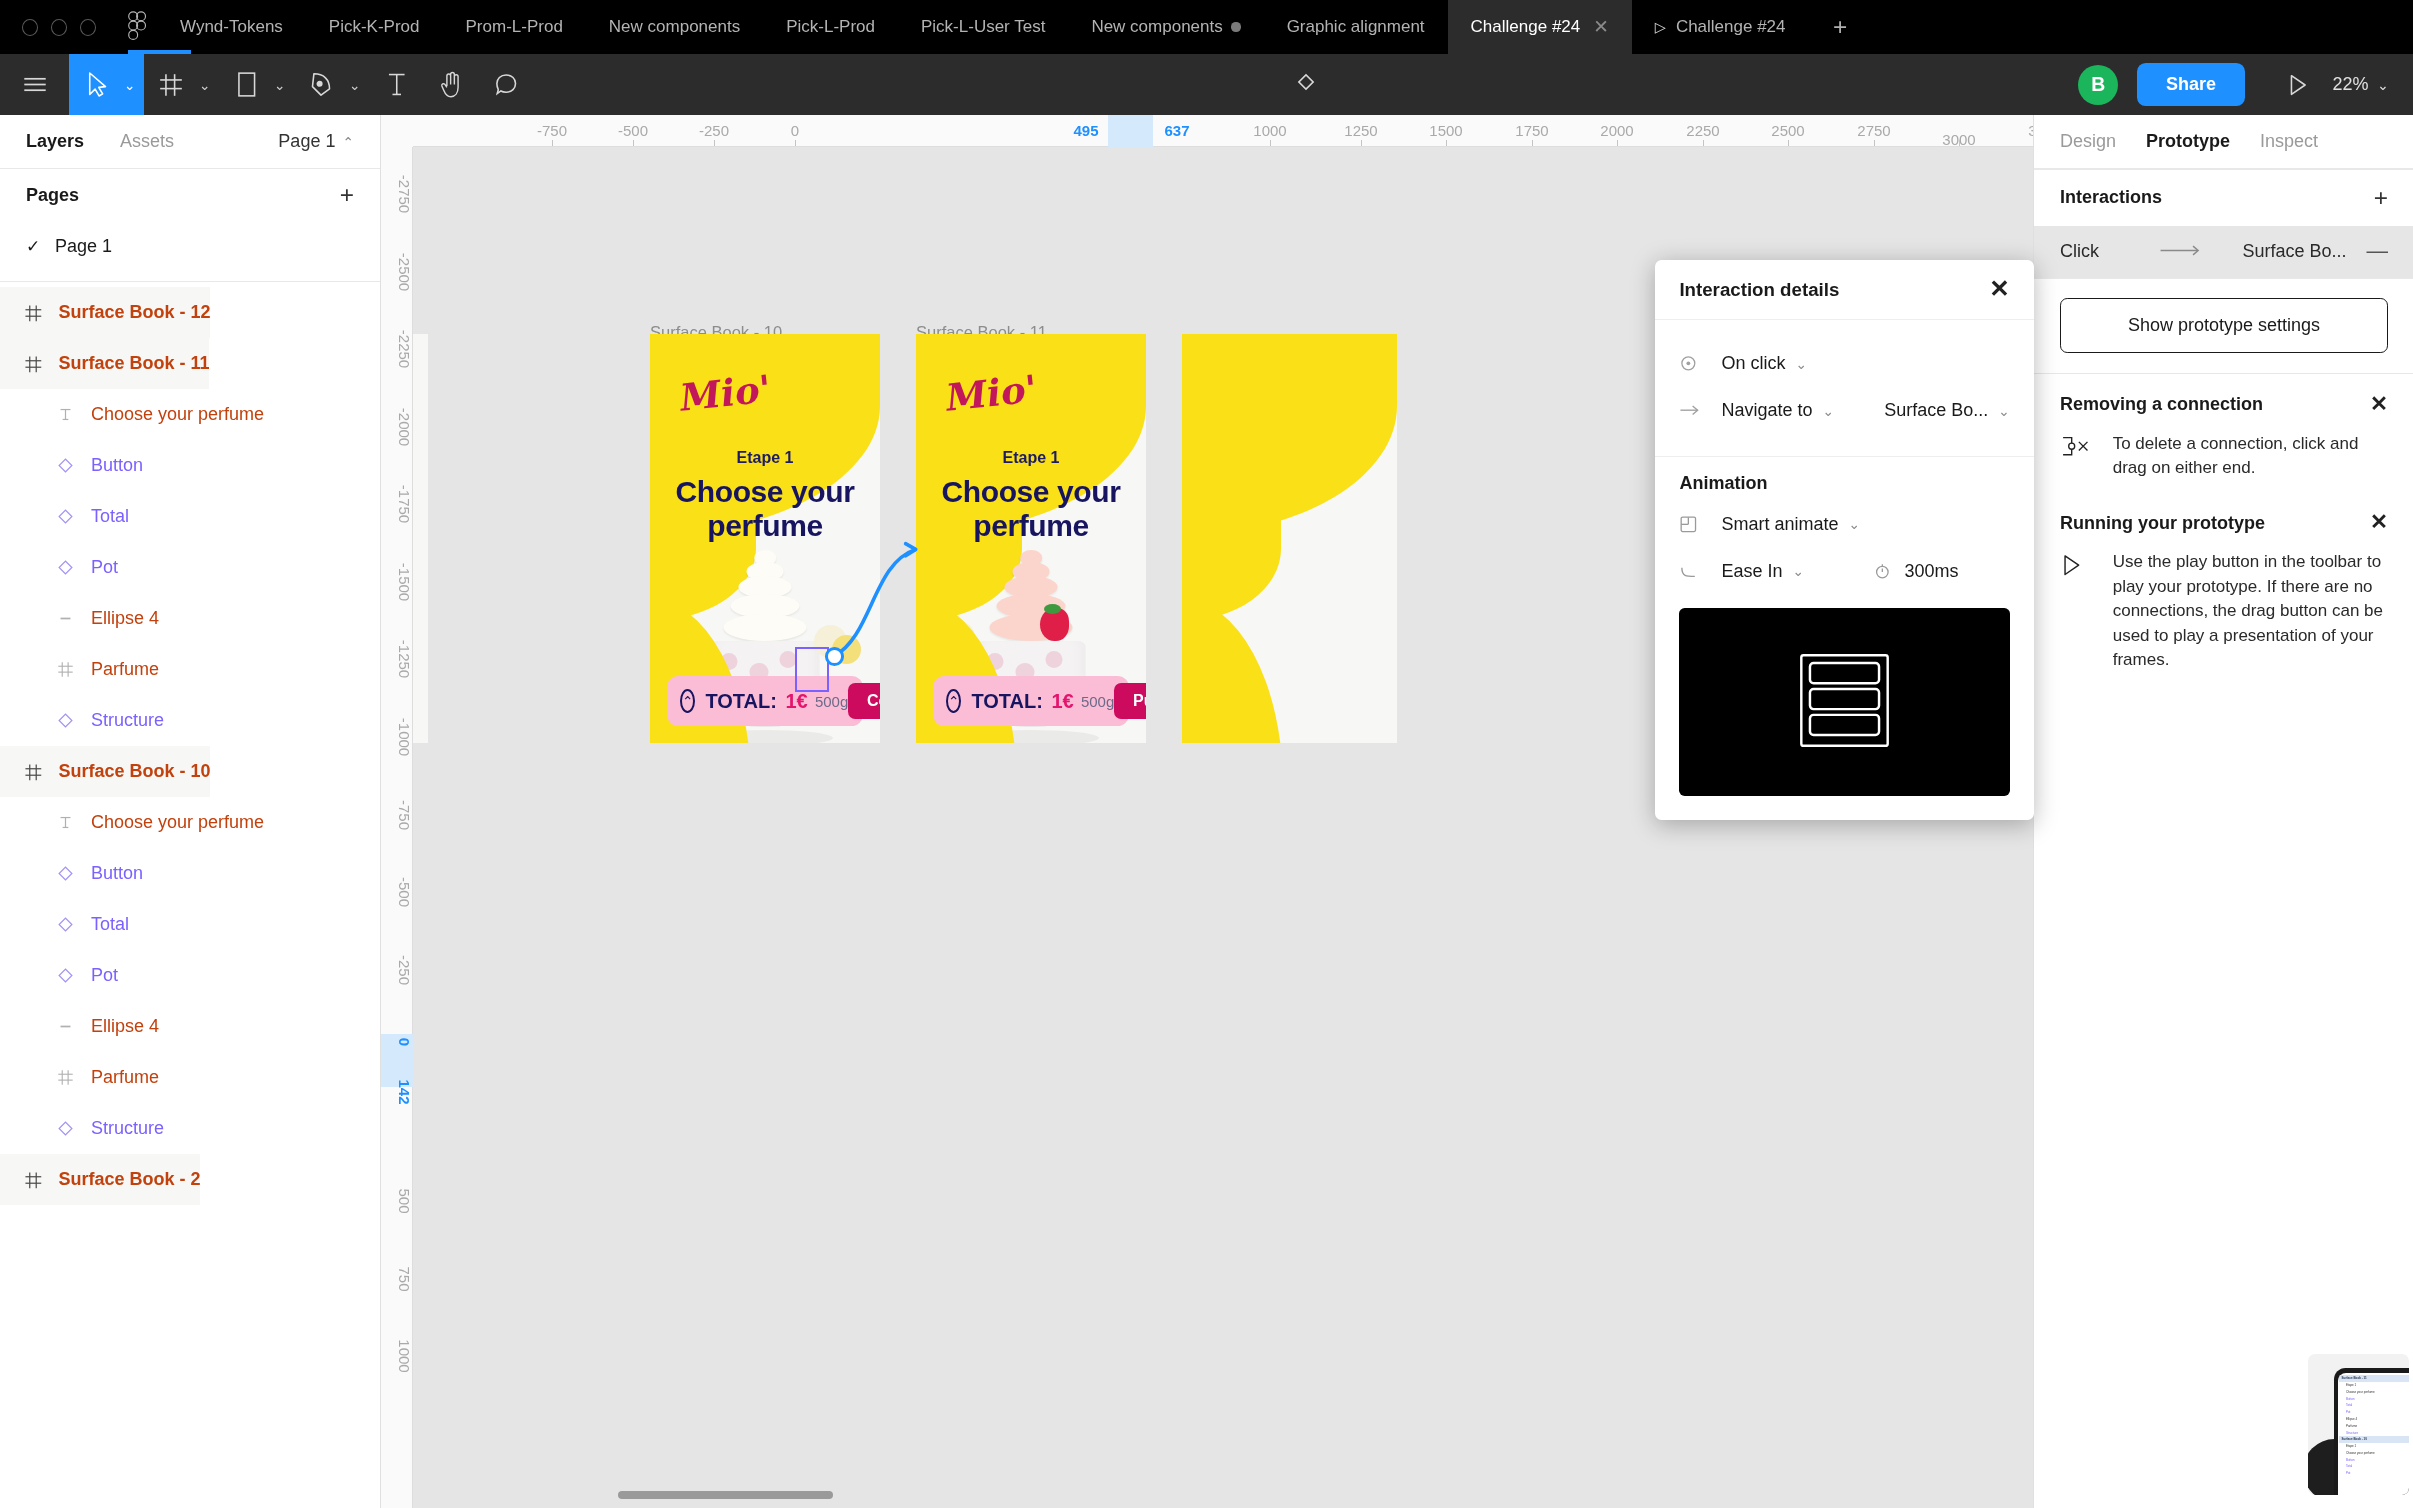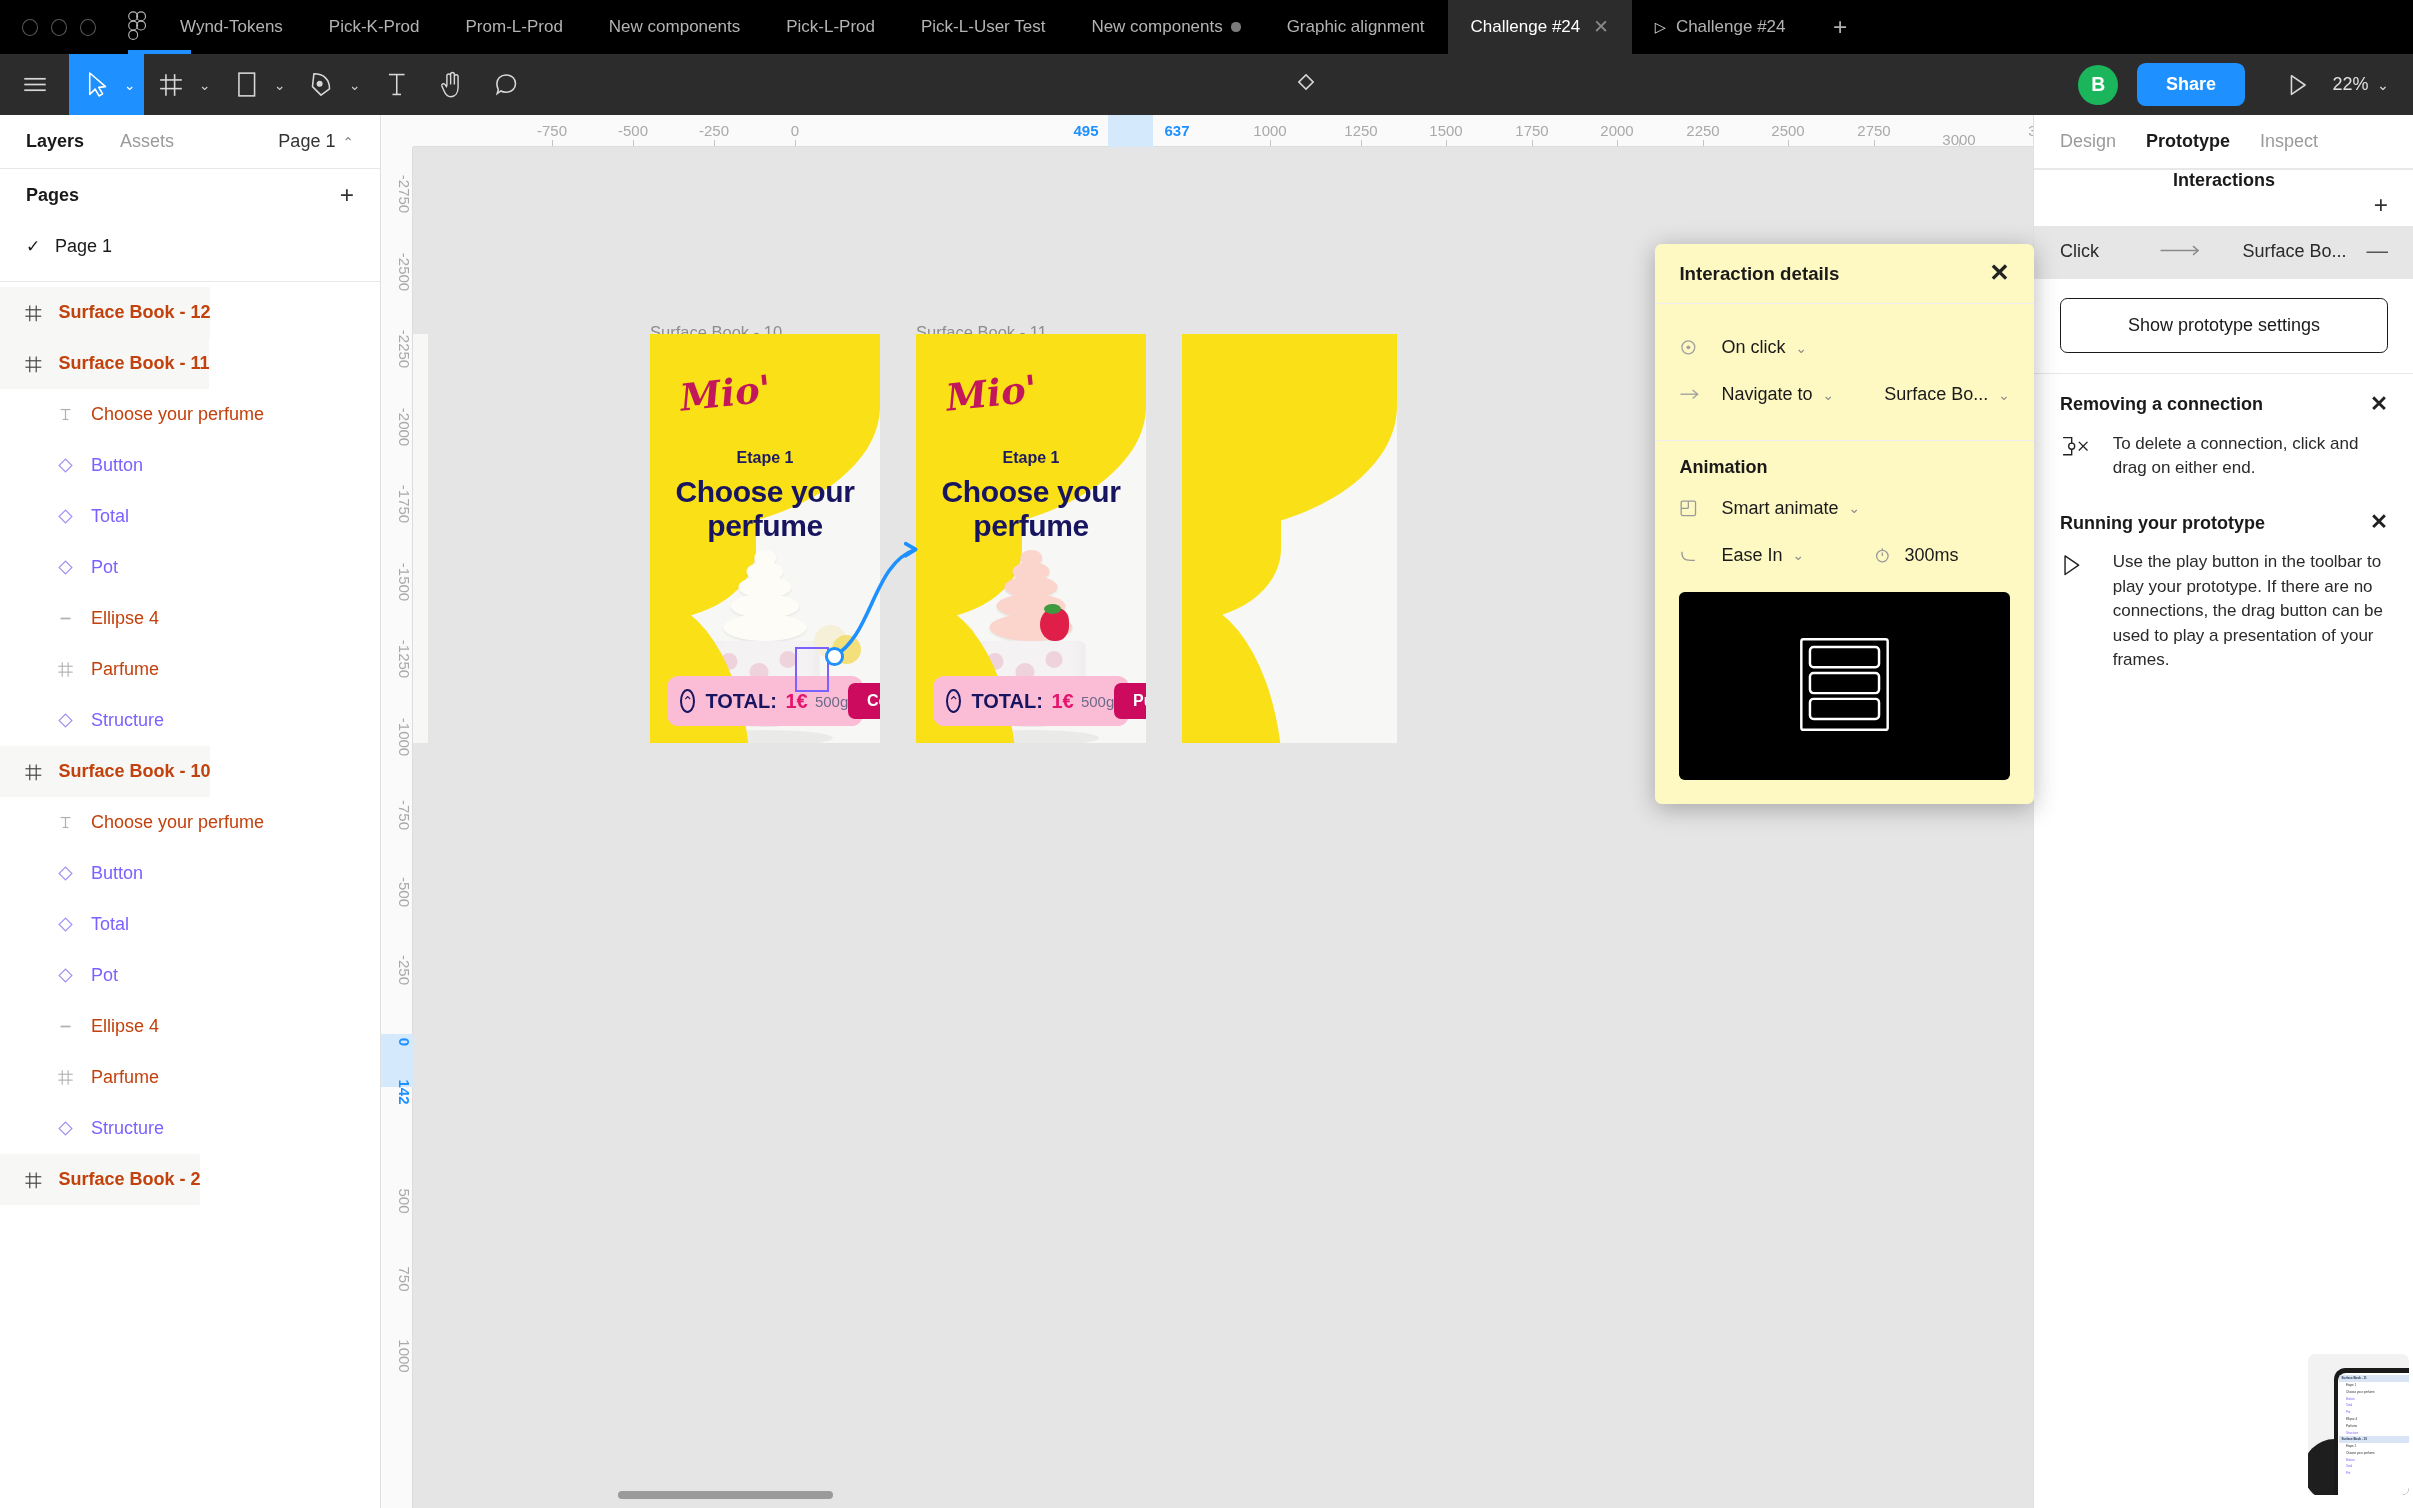--- a/index.html
+++ b/index.html
@@ -206,22 +206,22 @@
     background:#fff; border:3.6px solid #1e90ff; z-index:21;
   }
 
   .h-scroll {
     position:absolute; bottom:10px; left:237px; width:215px; height:8px;
     background:#9a9a9a; border-radius:4.3px; z-index:8;
   }
 
   
   .idp {
-    position:absolute; top:244px; left:1655px; width:379px;
-    background:#fef9c3; color:#1a1a1a; border-radius:6.5px;
+    position:absolute; top:260px; left:1655px; width:379px;
+    background:#ffffff; color:#1a1a1a; border-radius:6.5px;
     box-shadow:0 4.3px 24.4px rgba(0,0,0,.28); z-index:40;
   }
   .idp-hdr {
     height:60px; display:flex; align-items:center; padding:0 24.4px;
     font-size:18.7px; font-weight:bold; border-bottom:0.7px solid #eee;
   }
   .idp-close { margin-left:auto; font-size:24.4px; color:#222; line-height:1; }
   .idp-sec { padding:20px 24.4px 21.5px; border-bottom:0.7px solid #eee; }
   .idp-row { display:flex; align-items:center; height:47px; font-size:18px; }
   .idp-ico { width:42px; color:#999; display:flex; align-items:center; }
@@ -239,21 +239,21 @@
     background:#fff; color:#1a1a1a; border-left:0.7px solid #e0e0e0;
   }
   .rp-tabs {
     height:54px; display:flex; align-items:center; padding:0 26px; gap:30px;
     border-bottom:0.7px solid #e8e8e8; font-size:18px;
   }
   .rp-tab { color:#9a9a9a; }
   .rp-tab.active { color:#1a1a1a; font-weight:bold; }
   .rp-sec-hdr {
     height:56px; display:flex; align-items:center; padding:0 26px;
-    font-size:18px; font-weight:bold;flex-direction:column;
+    font-size:18px; font-weight:bold;
   }
   .rp-sec-hdr .plus { margin-left:auto; font-size:24.4px; font-weight:normal; color:#333; }
   .interaction-row {
     height:52px; display:flex; align-items:center; padding:0 26px;
     background:#e6e6e6; font-size:18px; color:#2a2a2a;
   }
   .ir-arrow { margin:0 auto 0 0; padding-left:60px; color:#8a8a8a; font-size:18px; }
   .ir-target { margin-right:20px; }
   .ir-minus { font-size:21.5px; color:#555; }
   .rp-divider { height:0.7px; background:#e8e8e8; }

